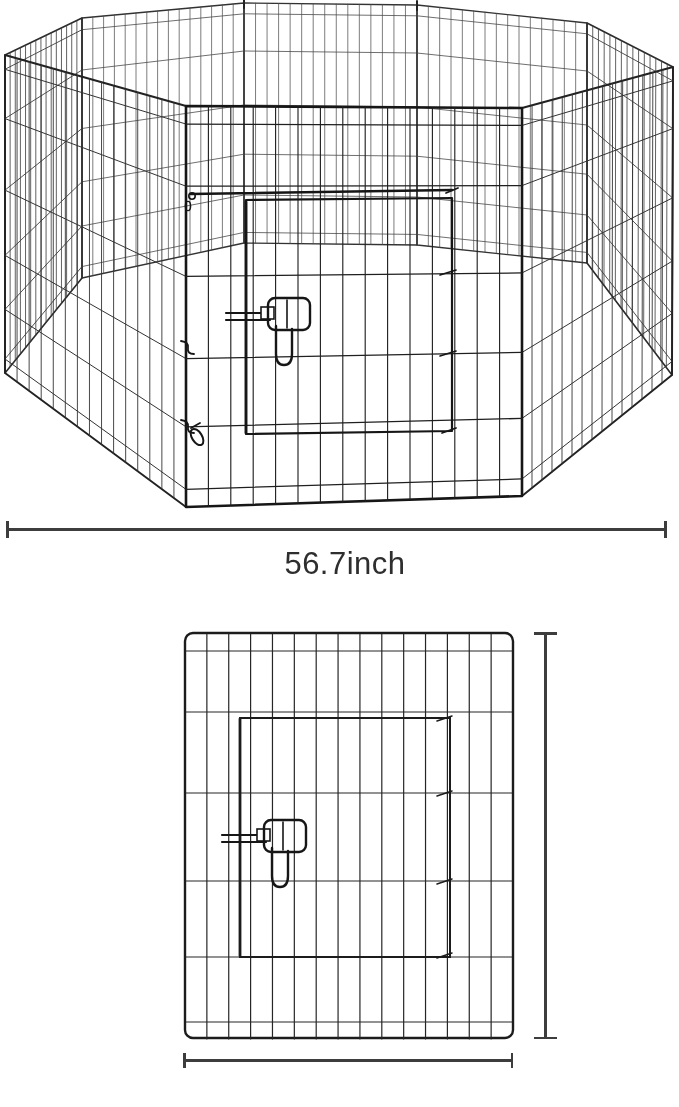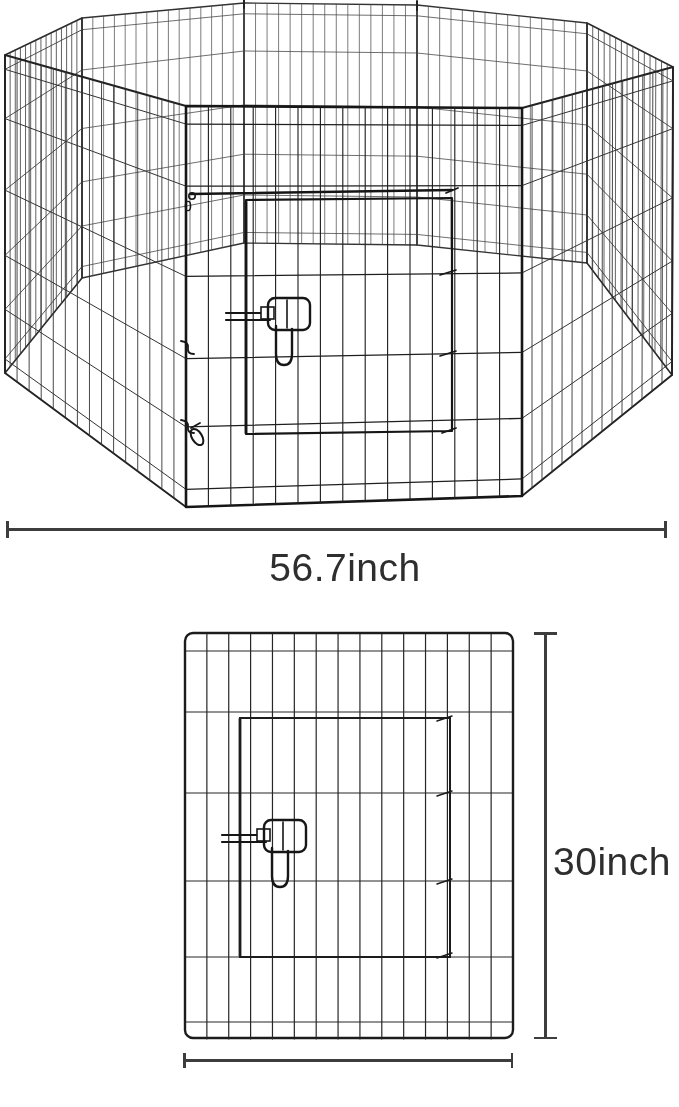--- a/index.html
+++ b/index.html
@@ -20,21 +20,21 @@
   #dim-panel-width{left:183px;top:1059px;width:330px;height:2.5px;}
   #dim-panel-width .cap{width:2.5px;height:15px;top:-6px;}
   #dim-panel-width .cap.l{left:0;} #dim-panel-width .cap.r{right:0;}
   
   #dim-panel-height{left:544px;top:632px;width:2.5px;height:407px;}
   #dim-panel-height .cap{width:23px;height:2.5px;left:-10px;}
   #dim-panel-height .cap.t{top:0;} #dim-panel-height .cap.b{bottom:0;}
   .dim-label{
     position:absolute;
     color:#2e2e2e;
-    font-size:39px;
+    font-size:31px;
     font-weight:400;
     letter-spacing:0.5px;
     white-space:nowrap;
   }
   #label-overall{left:145px;top:546px;width:400px;text-align:center;}
   #label-panel-height{left:553px;top:840px;}
   #label-panel-width{left:122px;top:1071px;width:400px;text-align:center;}
 </style>
 </head>
 <body>
@@ -273,19 +273,18 @@
   <div class="dim" id="dim-overall">
     <div class="cap l"></div>
     <div class="cap r"></div>
   </div>
   <div class="dim-label" id="label-overall">56.7inch</div>
 
   <div class="dim" id="dim-panel-height">
     <div class="cap t"></div>
     <div class="cap b"></div>
   </div>
-  <div class="dim-label" id="label-panel-height">30inch</div>
 
   <div class="dim" id="dim-panel-width">
     <div class="cap l"></div>
     <div class="cap r"></div>
   </div>
 </div>
 
 </body></html>

